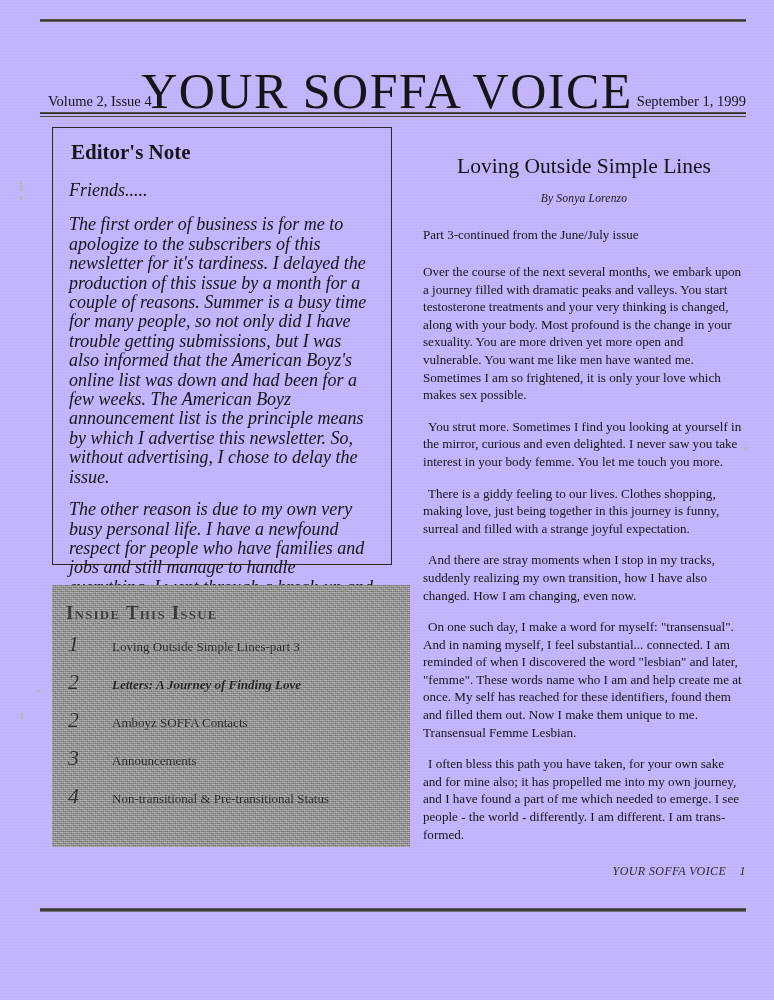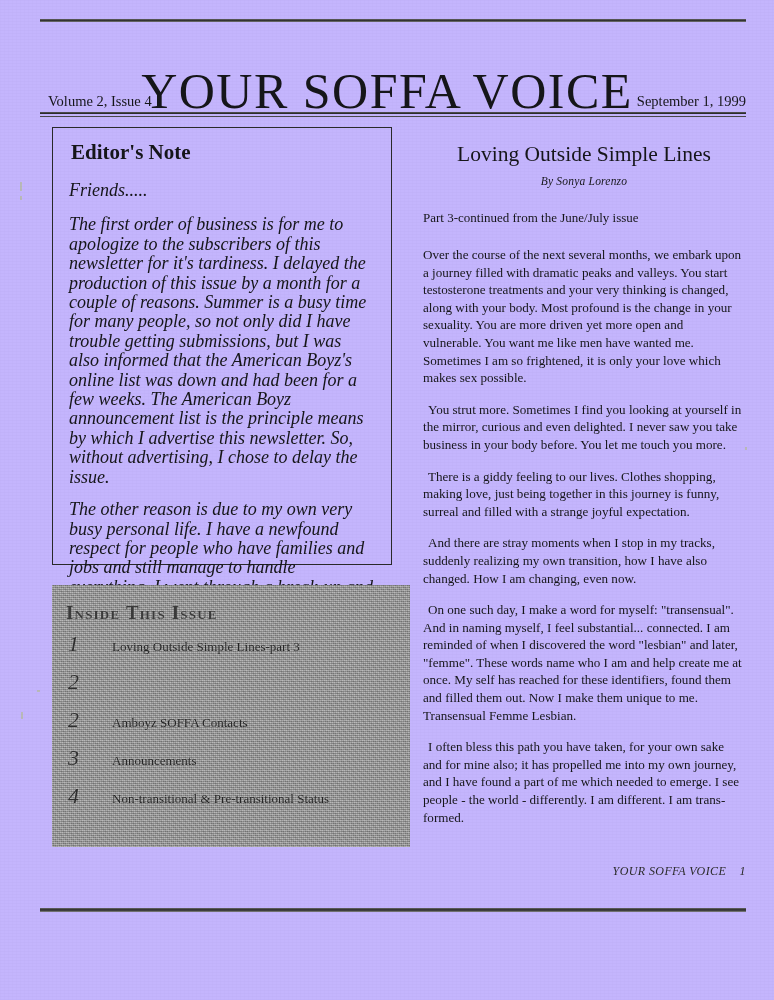--- a/index.html
+++ b/index.html
@@ -149,21 +149,21 @@
   }
   .toc-item.em .toc-label { font-style: italic; font-weight: bold; }
 
   
   .article {
     position: absolute;
     left: 423px; top: 140px;
     width: 322px;
   }
   .article-title {
-    margin: 0;
+    margin: 12px;
     font-size: 21.5px;
     line-height: 28px;
     font-weight: 400;
     text-align: center;
     white-space: nowrap;
   }
   .article-byline {
     margin: 7px 0 0 0;
     text-align: center;
     font-style: italic;
@@ -247,20 +247,21 @@
   <section class="toc-box">
     <div class="noise"></div>
     <h2 class="toc-heading">Inside This Issue</h2>
     <ul class="toc-list">
       <li class="toc-item">
         <span class="toc-num">1</span>
         <span class="toc-label">Loving Outside Simple Lines-part 3</span>
       </li>
       <li class="toc-item em">
         <span class="toc-num">2</span>
+        <span class="toc-label">Letters: A Journey of Finding Love</span>
       </li>
       <li class="toc-item">
         <span class="toc-num">2</span>
         <span class="toc-label">Amboyz SOFFA Contacts</span>
       </li>
       <li class="toc-item">
         <span class="toc-num">3</span>
         <span class="toc-label">Announcements</span>
       </li>
       <li class="toc-item">
@@ -269,21 +270,21 @@
       </li>
     </ul>
   </section>
 
   <article class="article">
     <h2 class="article-title">Loving Outside Simple Lines</h2>
     <p class="article-byline">By Sonya Lorenzo</p>
     <p class="article-kicker">Part 3-continued from the June/July issue</p>
     <div class="article-body">
       <p>Over the course of the next several months, we embark upon a journey filled with dramatic peaks and valleys. You start testosterone treatments and your very thinking is changed, along with your body. Most profound is the change in your sexuality. You are more driven yet more open and vulnerable. You want me like men have wanted me. Sometimes I am so frightened, it is only your love which makes sex possible.</p>
-      <p class="ind">You strut more. Sometimes I find you looking at yourself in the mirror, curious and even delighted. I never saw you take business in your body before. You let me touch you more.</p>
+      <p class="ind">You strut more. Sometimes I find you looking at yourself in the mirror, curious and even delighted. I never saw you take interest in your body femme. You let me touch you more.</p>
       <p class="ind">There is a giddy feeling to our lives. Clothes shopping, making love, just being together in this journey is funny, surreal and filled with a strange joyful expectation.</p>
       <p class="ind">And there are stray moments when I stop in my tracks, suddenly realizing my own transition, how I have also changed. How I am changing, even now.</p>
       <p class="ind">On one such day, I make a word for myself: "transensual". And in naming myself, I feel substantial... connected. I am reminded of when I discovered the word "lesbian" and later, "femme". These words name who I am and help create me at once. My self has reached for these identifiers, found them and filled them out. Now I make them unique to me. Transensual Femme Lesbian.</p>
       <p class="ind">I often bless this path you have taken, for your own sake and for mine also; it has propelled me into my own journey, and I have found a part of me which needed to emerge. I see people - the world - differently. I am different. I am trans-formed.</p>
     </div>
   </article>
 
   <div class="rule-bottom"></div>
   <div class="footer-text">
     <span>YOUR SOFFA VOICE</span>

